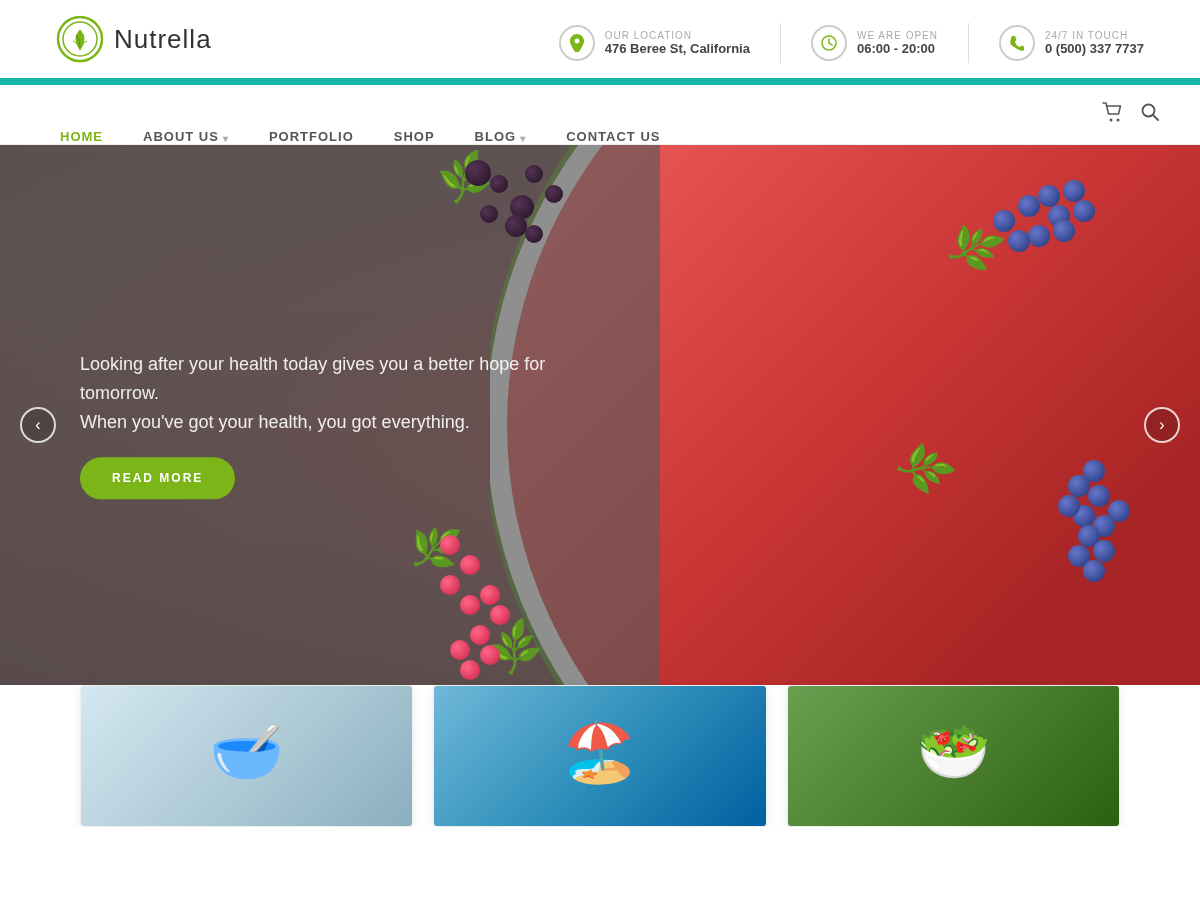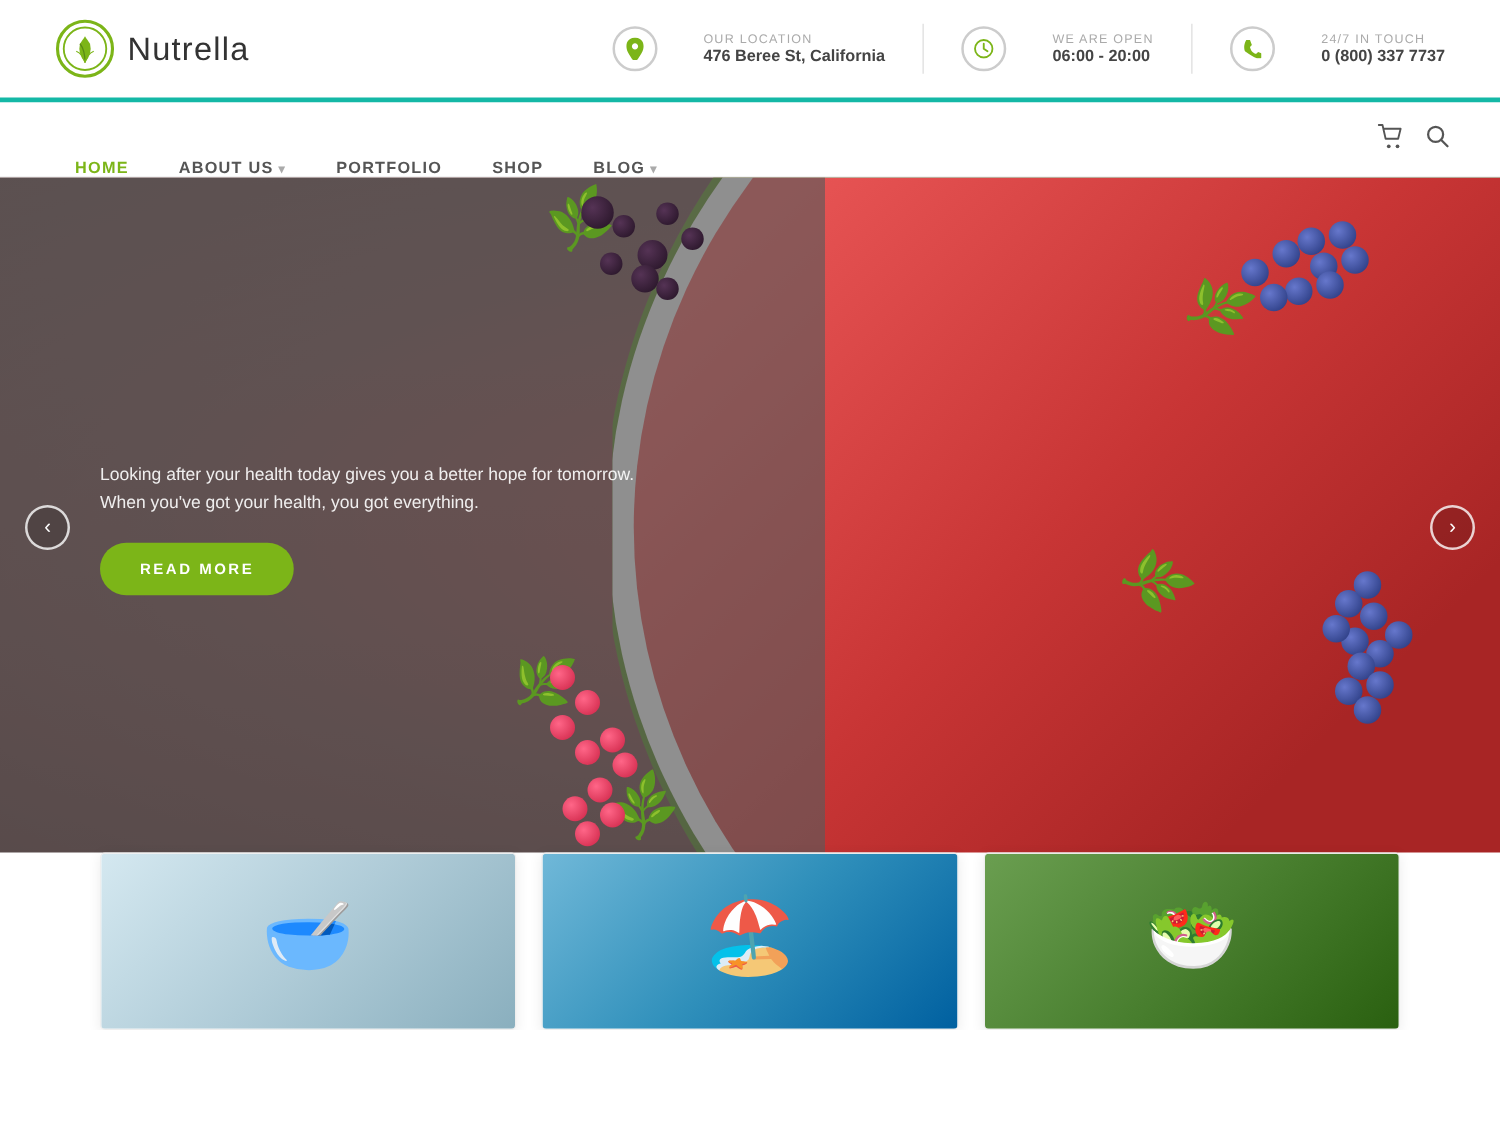--- a/index.html
+++ b/index.html
@@ -1,24 +1,24 @@
 <!DOCTYPE html>
 <html><head>
   <meta charset="utf-8">
   <style>
     * { margin: 0; padding: 0; box-sizing: border-box; }
     body { font-family: 'Arial', sans-serif; width: 1200px; overflow-x: hidden; background: #fff; }
 
     
     .top-header {
       display: flex;
-      align-items: center;
+      align-items: flex-end;
       justify-content: space-between;
-      padding: 15px 44px;
-      border-bottom: 4px solid #14b8a6;
+      padding: 15px 56px;
+      border-bottom: 7px solid #14b8a6;
       background: #fff;
     }
     .logo-area {
       display: flex;
       align-items: center;
       gap: 10px;
     }
     .logo-icon {
       width: 48px;
       height: 48px;
@@ -46,21 +46,20 @@
       border: 2px solid #ccc;
       display: flex;
       align-items: center;
       justify-content: center;
       font-size: 16px;
       color: #888;
     }
     .info-text-block {
       display: flex;
       flex-direction: column;
-      margin-left: 27px;
     }
     .info-label {
       font-size: 10px;
       color: #aaa;
       text-transform: uppercase;
       letter-spacing: 1px;
     }
     .info-value {
       font-size: 13px;
       color: #444;
@@ -227,21 +226,21 @@
     }
     .hero-title {
       font-size: 52px;
       color: #fff;
       font-weight: 300;
       line-height: 1.15;
       margin-bottom: 24px;
       text-shadow: 0 2px 8px rgba(0,0,0,0.3);
     }
     .hero-subtitle {
-      font-size: 14px;
+      font-size: 18px;
       color: rgba(255,255,255,0.9);
       line-height: 1.6;
       margin-bottom: 21px;
     }
     .hero-btn {
       display: inline-block;
       background: #7cb518;
       color: #fff;
       padding: 14px 32px;
       border-radius: 30px;
@@ -388,21 +387,21 @@
     <div class="info-separator"></div>
 
     <div class="info-block">
       <div class="info-icon-circle">
         <svg width="14" height="16" viewBox="0 0 14 16" fill="none">
             <path d="M2 1h3l1.5 4L5 6.5S5.5 9 7 10.5 10 12 10 12l1.5-1.5L15 12v3c0 0-3 1.5-6 0S1 10 1 10 -1 6.5 2 1z" fill="#7cb518"></path>
           </svg>
       </div>
       <div class="info-text-block">
         <span class="info-label">24/7 IN TOUCH</span>
-        <span class="info-value">0 (800) 337 7737</span>
+        <span class="info-value">0 (500) 337 7737</span>
       </div>
     </div>
   </div>
 </header>
 
 <nav class="main-nav">
   <div class="nav-links">
     <div class="nav-item active">
       <span>HOME</span>
     </div>
@@ -412,20 +411,23 @@
     </div>
     <div class="nav-item">
       <span>PORTFOLIO</span>
     </div>
     <div class="nav-item">
       <span>SHOP</span>
     </div>
     <div class="nav-item">
       <span>BLOG</span>
       <span class="nav-chevron">▾</span>
+    </div>
+    <div class="nav-item">
+      <span>CONTACT US</span>
     </div>
   </div>
   <div class="nav-icons">
     <span class="nav-icon-btn" style="font-size:20px;">
       <svg width="22" height="20" viewBox="0 0 22 20" fill="none">
           <path d="M1 1h3l2.5 11h10l2-8H5.5" stroke="#555" stroke-width="1.5" stroke-linecap="round" stroke-linejoin="round"></path>
           <circle cx="9" cy="18" r="1.5" fill="#555"></circle>
           <circle cx="16" cy="18" r="1.5" fill="#555"></circle>
         </svg>
     </span>

